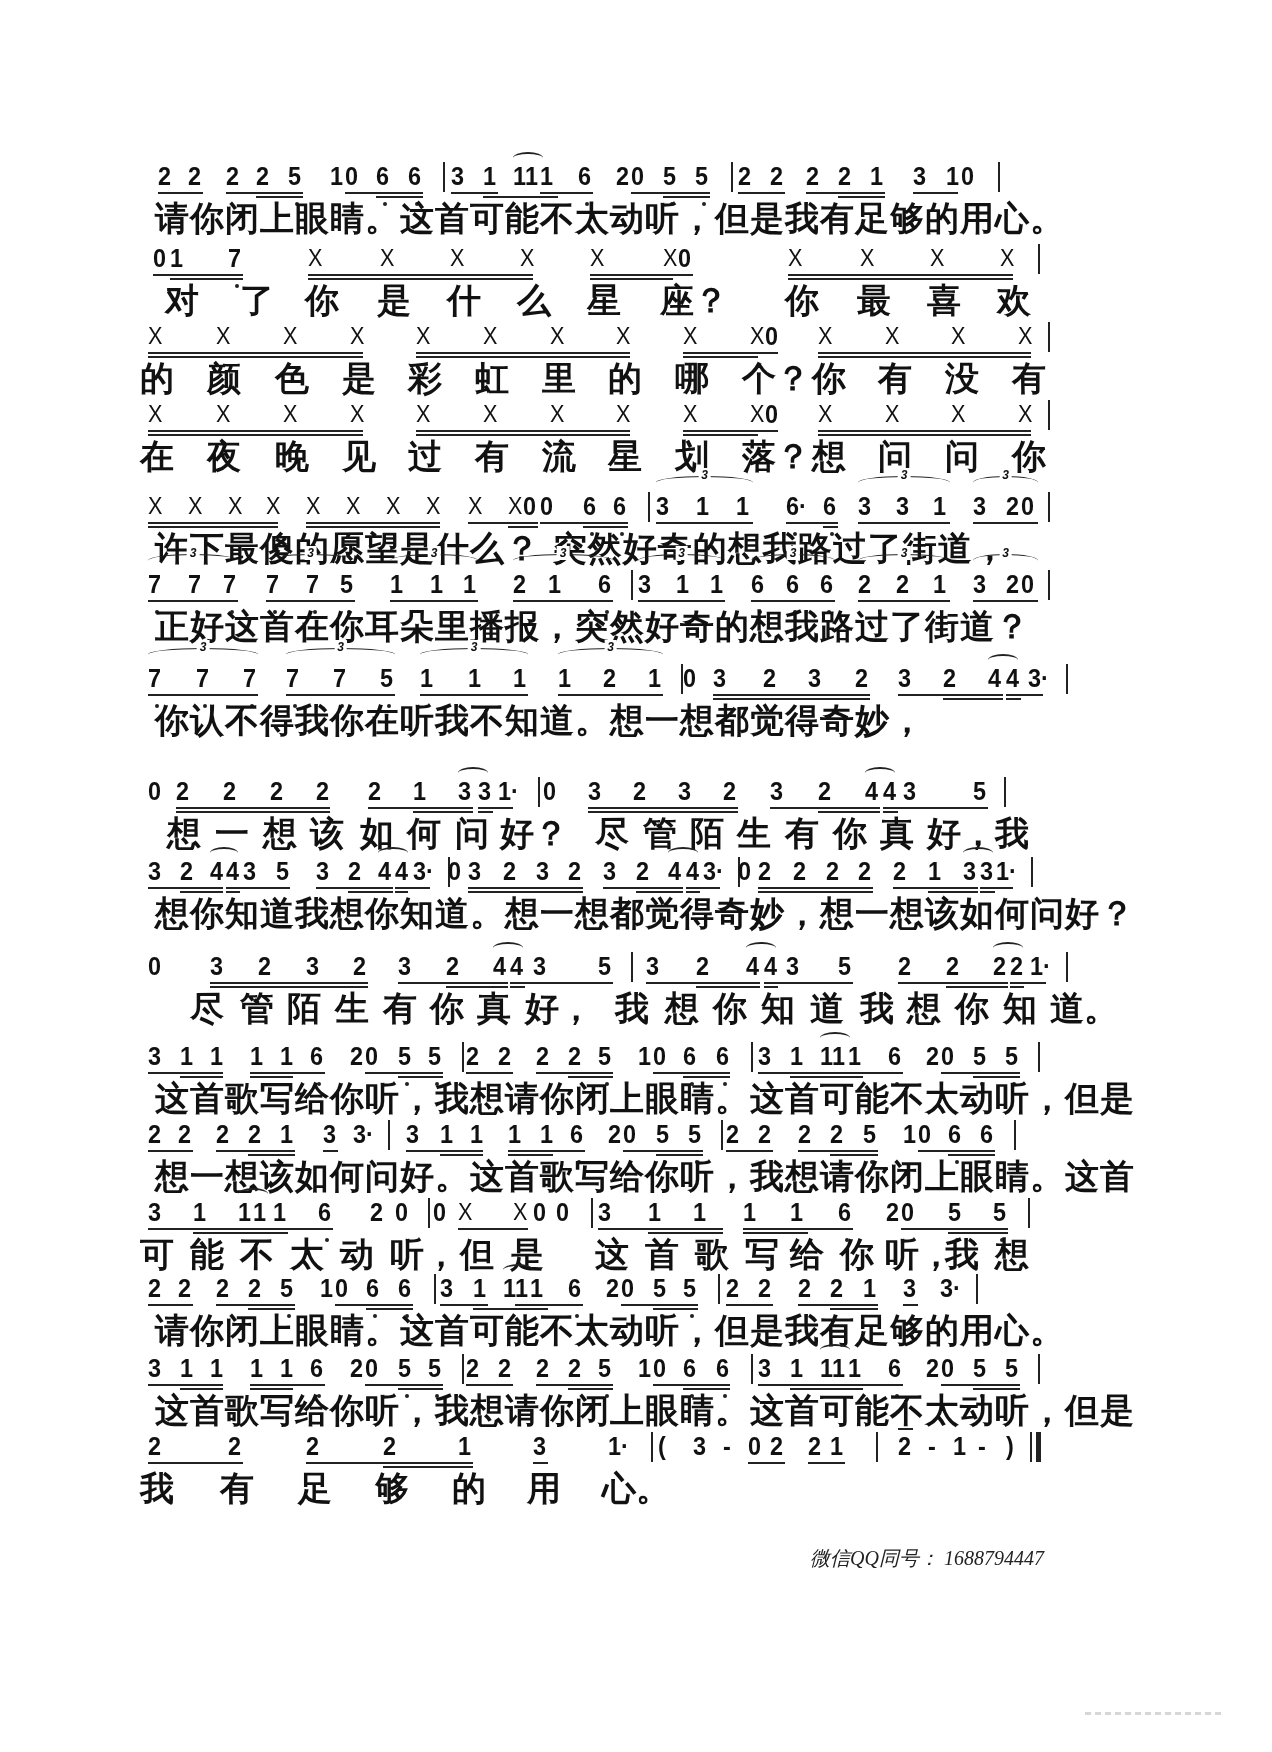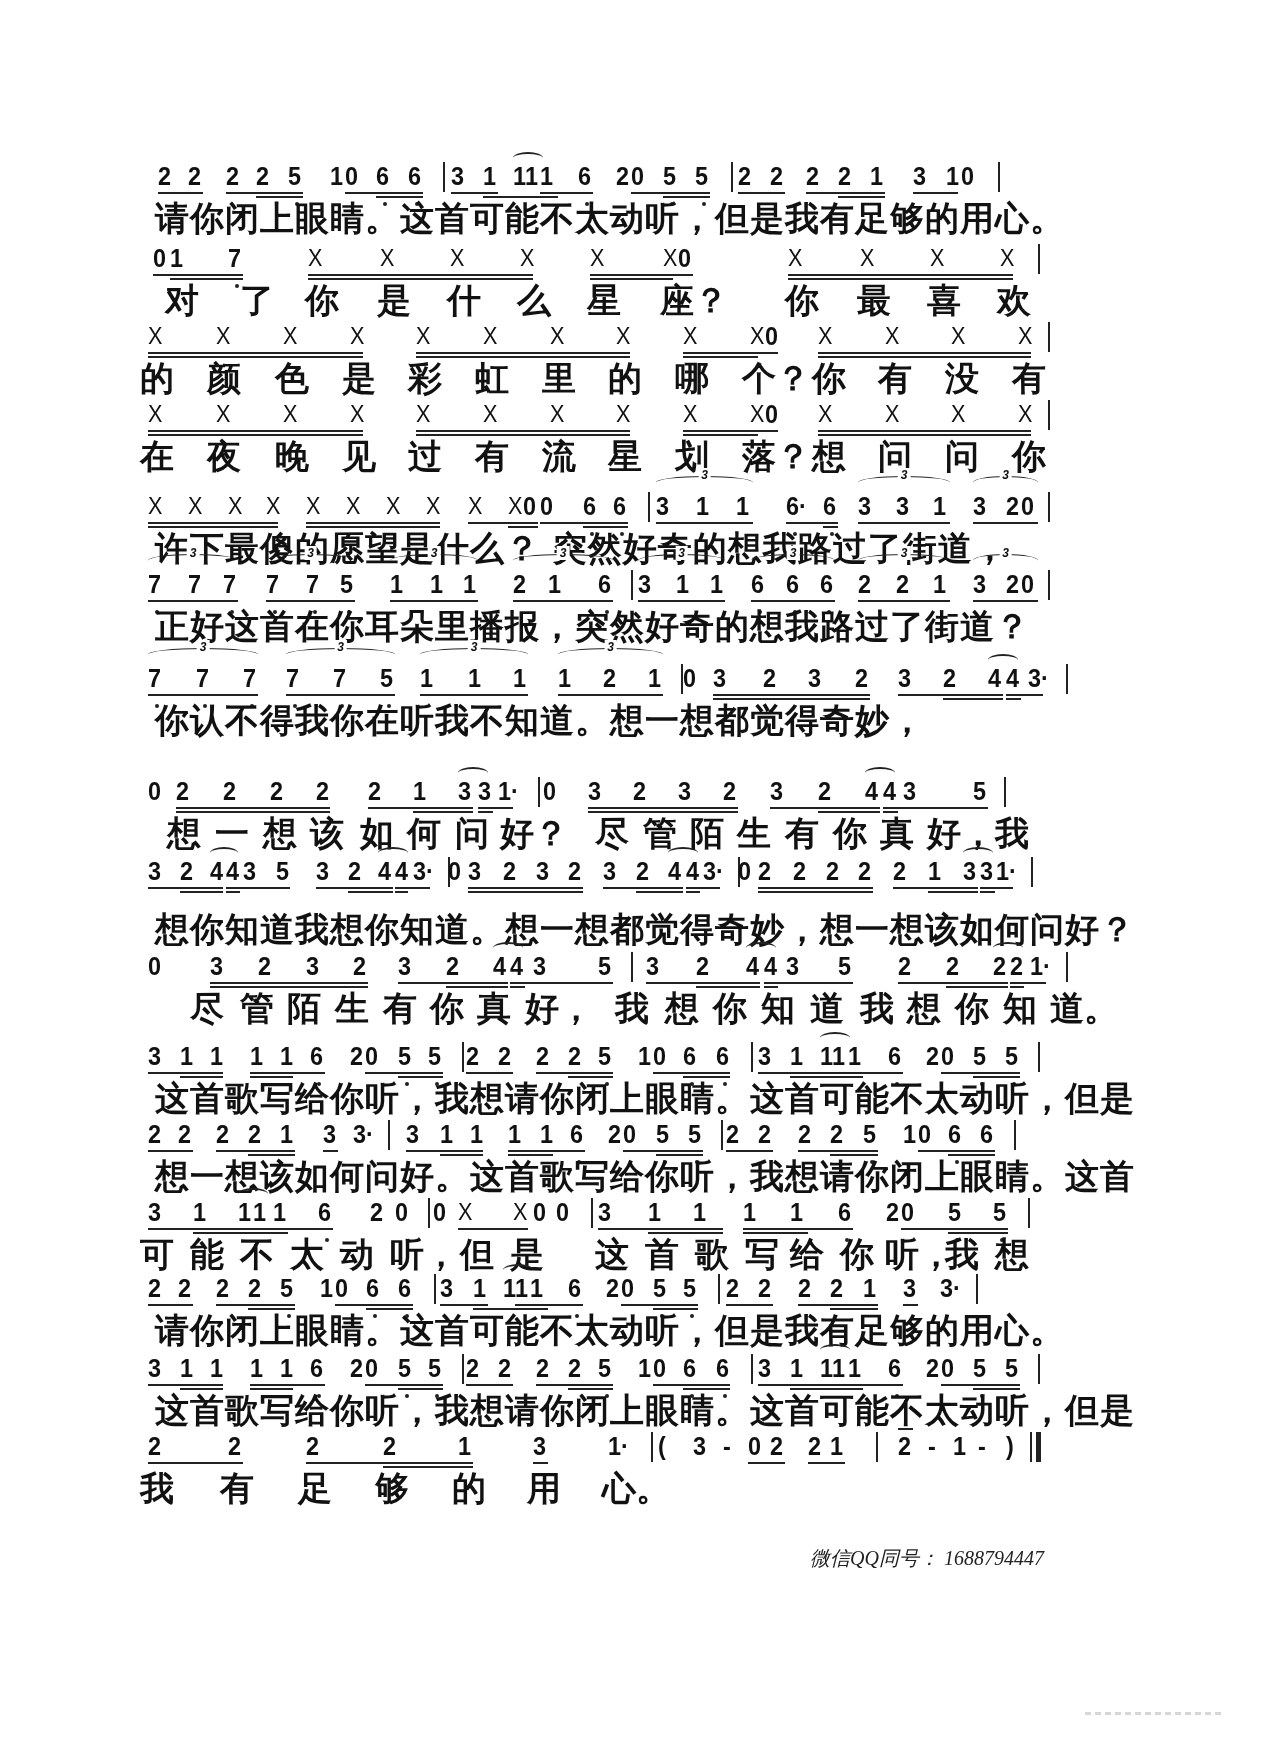--- a/index.html
+++ b/index.html
@@ -463,21 +463,21 @@
         <div class="line2" style="left: 600px; width: 115px; top: 36px;"></div>
         <div class="line1" style="left: 735px; width: 85px; top: 32px;"></div>
         <div class="line2" style="left: 770px; width: 50px; top: 36px;"></div>
         <div class="line1" style="left: 822px; width: 33px; top: 32px;"></div>
         <div class="line2" style="left: 822px; width: 15px; top: 36px;"></div>
         <div class="tie" style="left: 52px; width: 28px; top: -8px;"></div>
         <div class="tie" style="left: 220px; width: 30px; top: -8px;"></div>
         <div class="tie" style="left: 510px; width: 30px; top: -8px;"></div>
         <div class="tie" style="left: 805px; width: 30px; top: -8px;"></div>
       </div>
-      <div class="lyrics" style="top: 52px; letter-spacing: 1px;">想你知道我想你知道。想一想都觉得奇妙，想一想该如何问好？</div>
+      <div class="lyrics" style="top: 36px; letter-spacing: 1px;">想你知道我想你知道。想一想都觉得奇妙，想一想该如何问好？</div>
     </div>
     <div class="row" style="top: 950px;">
       <div class="notes" style="top: 0px;">
         <span class="note" style="left: -10px;">0</span>
         <span class="note" style="left: 52px;">3</span>
         <span class="note" style="left: 100px;">2</span>
         <span class="note" style="left: 148px;">3</span>
         <span class="note" style="left: 195px;">2</span>
         <span class="note" style="left: 240px;">3</span>
         <span class="note" style="left: 288px;">2</span>

